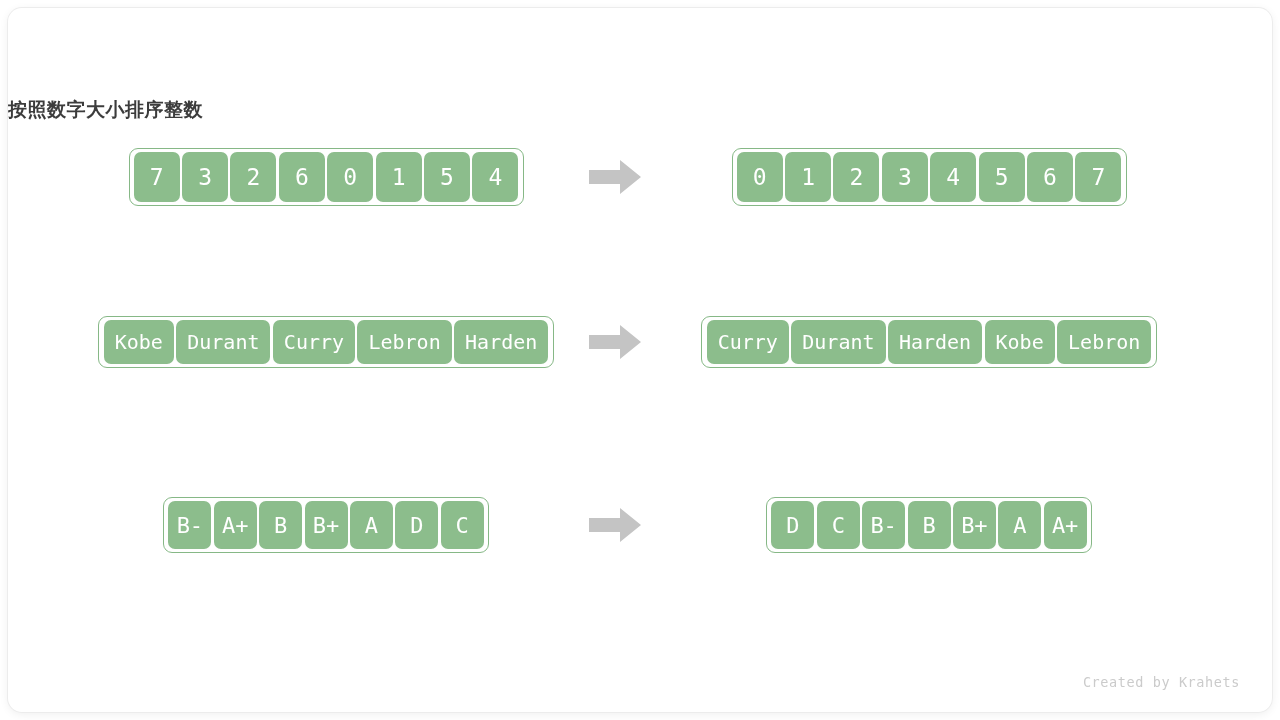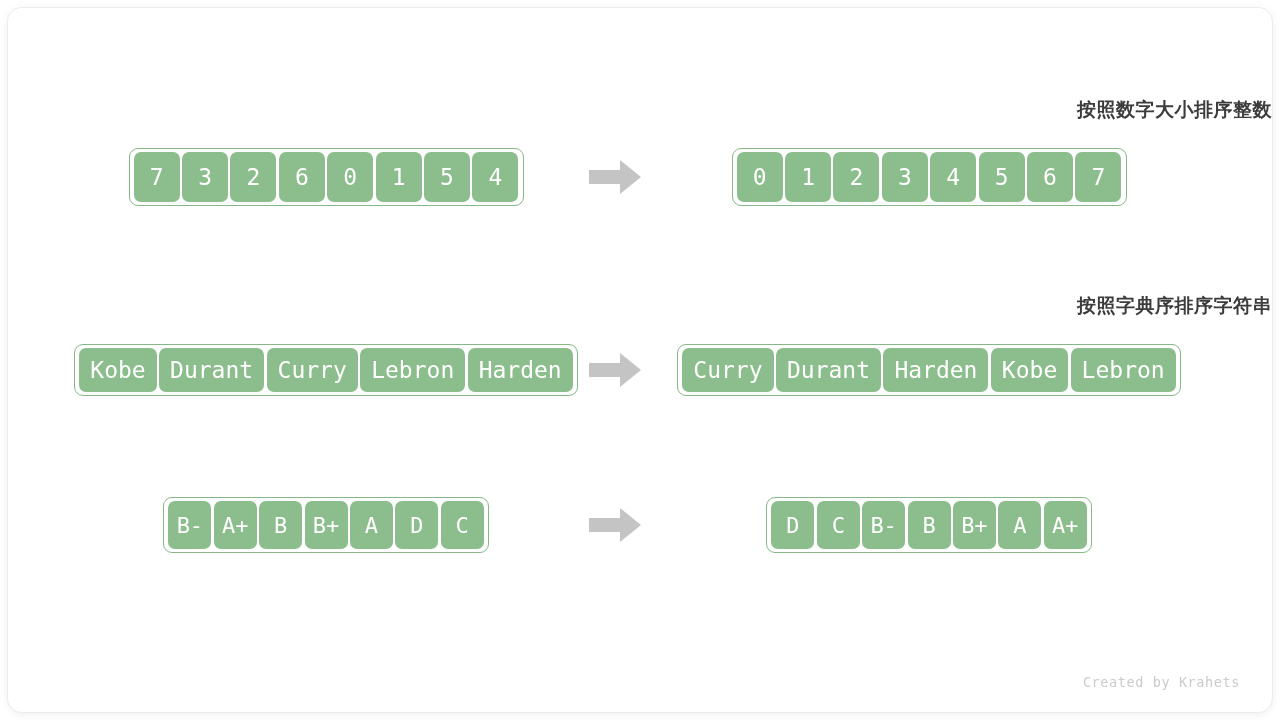--- a/index.html
+++ b/index.html
@@ -33,21 +33,21 @@
     position: absolute;
     left: 0;
     width: 100%;
   }
 
   #row-0 { top: 88px; }
   #row-1 { top: 284px; }
   #row-2 { top: 465px; }
 
   .row-title {
-    text-align: right;
+    text-align: left;
     font-size: 19px;
     font-weight: bold;
     color: #3c3c3c;
     letter-spacing: 0.5px;
     font-family: "Liberation Sans", "DejaVu Sans", sans-serif;
     line-height: 28px;
     height: 28px;
   }
 
   .row-body {
@@ -83,21 +83,21 @@
   .array.num .cell {
     width: 46px;
     height: 50px;
     font-size: 23px;
   }
 
   
   .array.str .cell {
     height: 44px;
     padding: 12px 11px;
-    font-size: 23px;
+    font-size: 20px;
   }
 
   
   .array.grade .cell {
     height: 48px;
     min-width: 43px;
     padding: 0 8px;
     font-size: 22px;
   }
 
@@ -161,21 +161,20 @@
             <div class="cell">4</div>
             <div class="cell">5</div>
             <div class="cell">6</div>
             <div class="cell">7</div>
           </div>
       </div>
     </div>
   </div>
 
   <div class="row" id="row-1">
-    <div class="row-title">按照字典序排序字符串</div>
     <div class="row-body">
       <div class="side side-left">
         <div class="array str" id="arr-1-before">
             <div class="cell">Kobe</div>
             <div class="cell">Durant</div>
             <div class="cell">Curry</div>
             <div class="cell">Lebron</div>
             <div class="cell">Harden</div>
           </div>
       </div>

